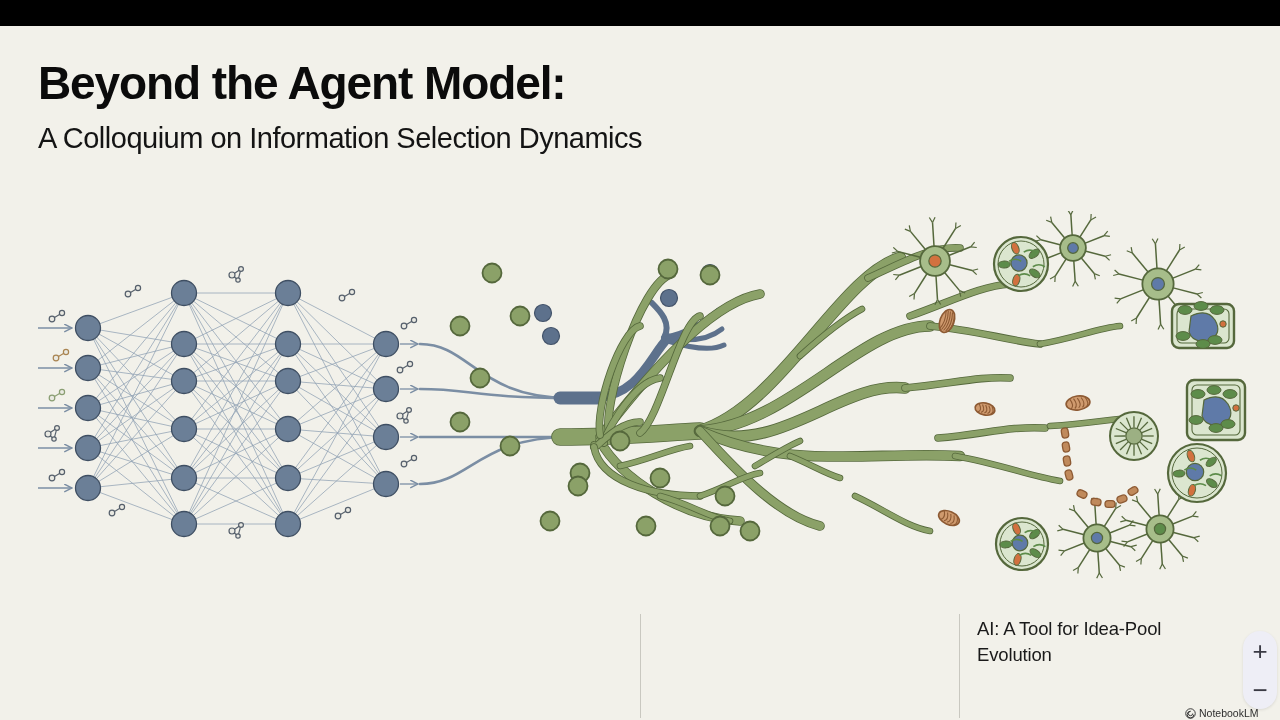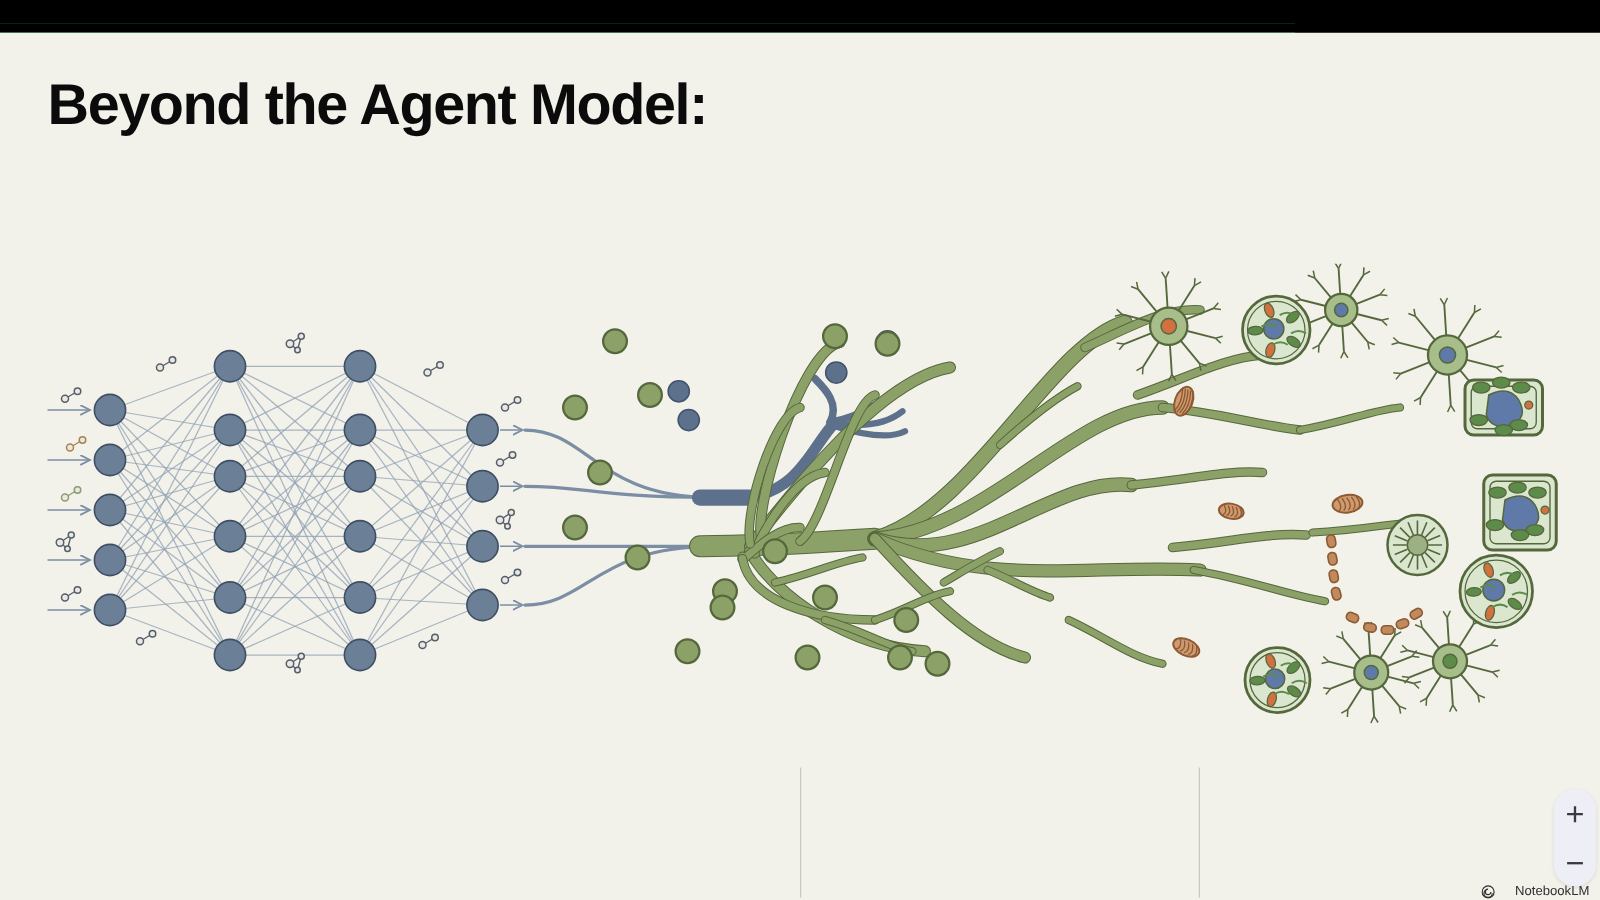--- a/index.html
+++ b/index.html
@@ -123,39 +123,40 @@
     cursor: pointer;
     user-select: none;
   }
   .zoom-in  { top: 0;  font-size: 26px; line-height: 1; font-weight: 300; }
   .zoom-out { top: 39px; font-size: 26px; line-height: 1; font-weight: 300; }
 
   
   .watermark {
     position: absolute;
     left: 1185px; top: 688px;
-    display: flex; align-items: center; gap: 16px;
+    display: flex; align-items: center; gap: 3px;
     font-size: 10.5px;
     color: #2e2e2e;
     z-index: 35;
     white-space: nowrap;
   }
   .watermark svg { display: block; }
 </style>
 </head>
 <body>
 
 <div id="stage">
 
   <div class="bar-top"></div>
 
   <div class="slide">
 
     <div class="title-block">
       <div class="title-line">Beyond the Agent Model:</div>
+      <div class="subtitle-line">A Colloquium on Information Selection Dynamics</div>
     </div>
 
     <svg id="art" viewBox="0 0 1280 380">
       <defs>
         <marker id="arw" markerWidth="7" markerHeight="7" refX="6" refY="3" orient="auto">
           <path d="M0,0 L6,3 L0,6" fill="none" stroke="#7b8ea4" stroke-width="1.2"></path>
         </marker>
       </defs>
 
       <g id="nn-edges" stroke="#8a9cb0" stroke-width="1" fill="none" opacity="0.95">
@@ -751,20 +752,21 @@
           <circle cx="386" cy="178" r="12.5" fill="#6b7f97" stroke="#3f4f63" stroke-width="1.3"></circle>
           <circle cx="386" cy="226" r="12.5" fill="#6b7f97" stroke="#3f4f63" stroke-width="1.3"></circle>
           <circle cx="386" cy="273" r="12.5" fill="#6b7f97" stroke="#3f4f63" stroke-width="1.3"></circle>
         </g>
     </svg>
 
     <div class="footer">
       <div class="footer-divider-1"></div>
       <div class="footer-divider-2"></div>
       <div class="footer-right">
+        <div>AI: A Tool for Idea-Pool Evolution</div>
       </div>
     </div>
 
   </div>
 
   <div class="zoom-control">
     <div class="zoom-btn zoom-in">+</div>
     <div class="zoom-btn zoom-out">−</div>
   </div>
 

